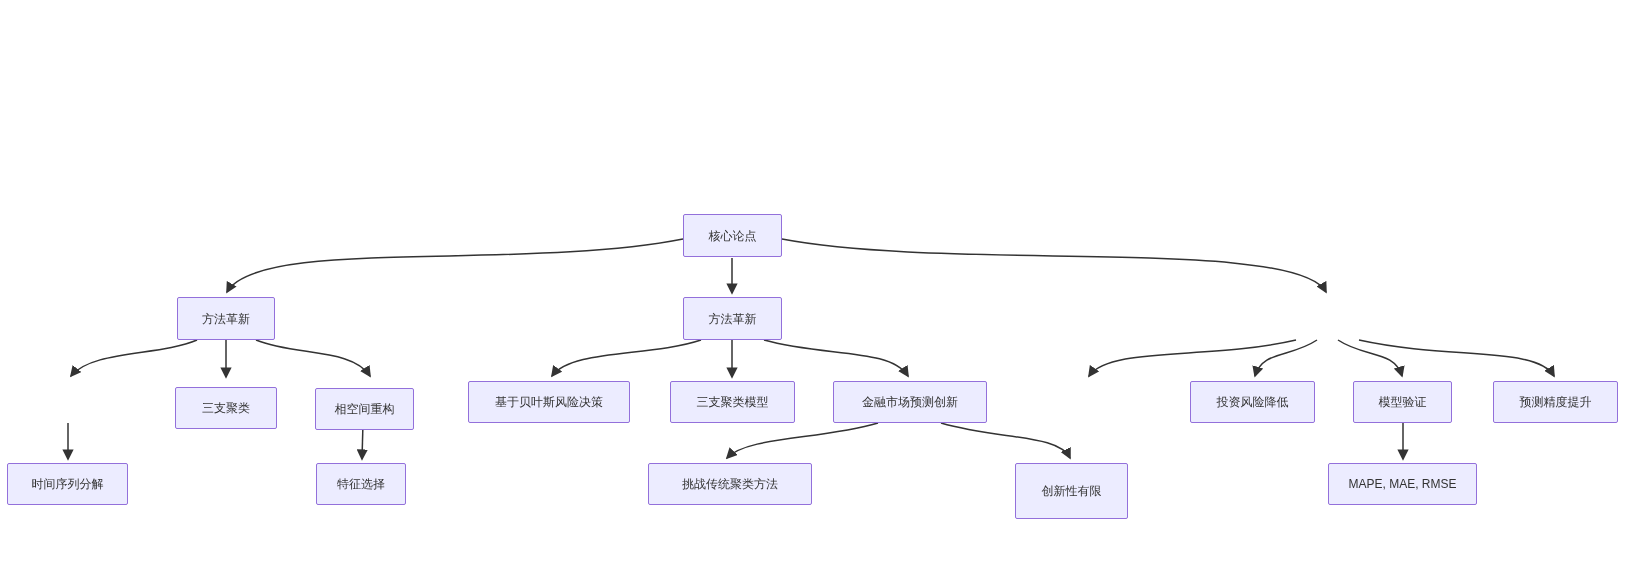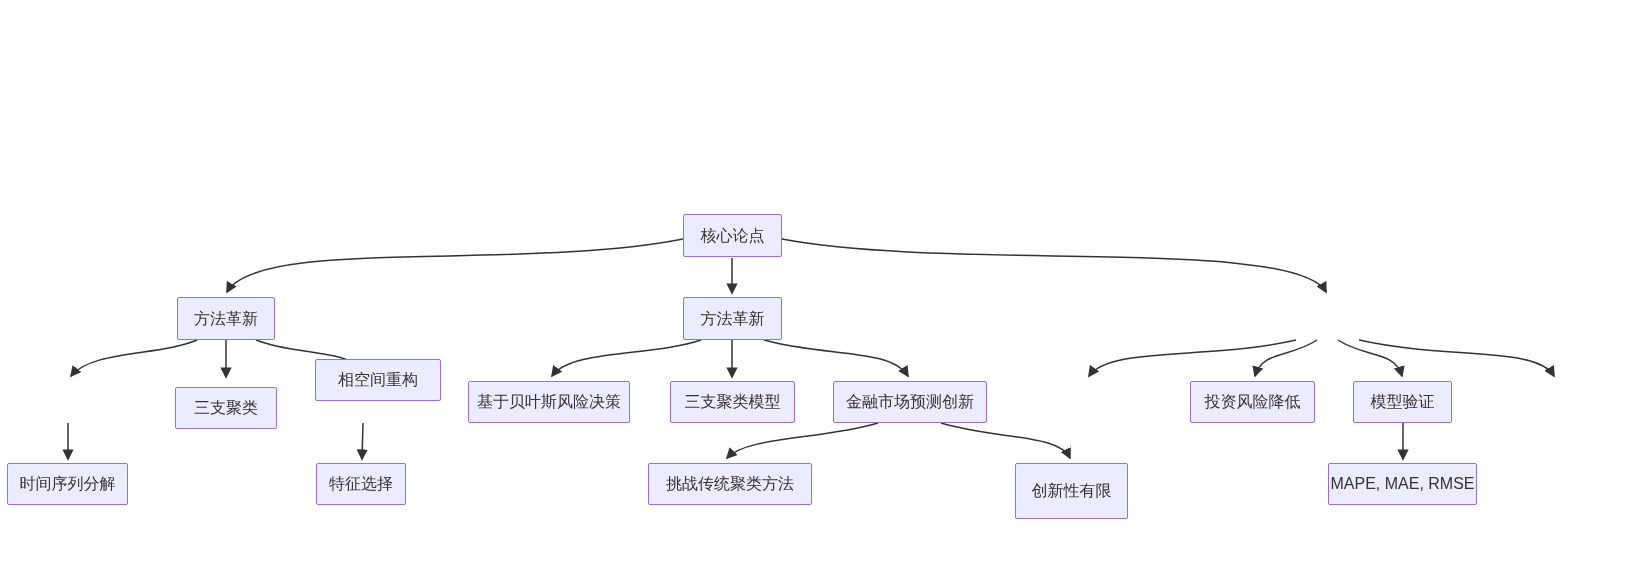--- a/index.html
+++ b/index.html
@@ -25,21 +25,21 @@
     height: 576px;
     pointer-events: none;
   }
   .node {
     position: absolute;
     box-sizing: border-box;
     background: #ECECFF;
     border: 1px solid #9370DB;
     border-radius: 2px;
     color: #333333;
-    font-size: 16px;
+    font-size: 12px;
     line-height: 1;
     display: flex;
     align-items: center;
     justify-content: center;
     white-space: nowrap;
     text-align: center;
   }
 </style>
 </head>
 <body>
@@ -79,26 +79,27 @@
       <path d="M1403,423 L1403,459" marker-end="url(#arrow)"></path>
     </g>
   </svg>
 
   <div class="node" style="left:683px;top:214px;width:99px;height:43px">核心论点</div>
 
   <div class="node" style="left:177px;top:297px;width:98px;height:43px">方法革新</div>
   <div class="node" style="left:683px;top:297px;width:99px;height:43px">方法革新</div>
 
   <div class="node" style="left:175px;top:387px;width:102px;height:42px">三支聚类</div>
-  <div class="node" style="left:315px;top:359px;width:126px;height:42px">相空间重构</div>
+  <div class="node" style="left:315px;top:388px;width:99px;height:42px">相空间重构</div>
   <div class="node" style="left:468px;top:381px;width:162px;height:42px">基于贝叶斯风险决策</div>
   <div class="node" style="left:670px;top:381px;width:125px;height:42px">三支聚类模型</div>
   <div class="node" style="left:833px;top:381px;width:154px;height:42px">金融市场预测创新</div>
   <div class="node" style="left:1190px;top:381px;width:125px;height:42px">投资风险降低</div>
   <div class="node" style="left:1353px;top:381px;width:99px;height:42px">模型验证</div>
+  <div class="node" style="left:1493px;top:381px;width:125px;height:42px">预测精度提升</div>
 
   <div class="node" style="left:7px;top:463px;width:121px;height:42px">时间序列分解</div>
   <div class="node" style="left:316px;top:463px;width:90px;height:42px">特征选择</div>
   <div class="node" style="left:648px;top:463px;width:164px;height:42px">挑战传统聚类方法</div>
   <div class="node" style="left:1015px;top:463px;width:113px;height:56px">创新性有限</div>
   <div class="node" style="left:1328px;top:463px;width:149px;height:42px">MAPE, MAE, RMSE</div>
 
 </div>
 
 </body></html>

